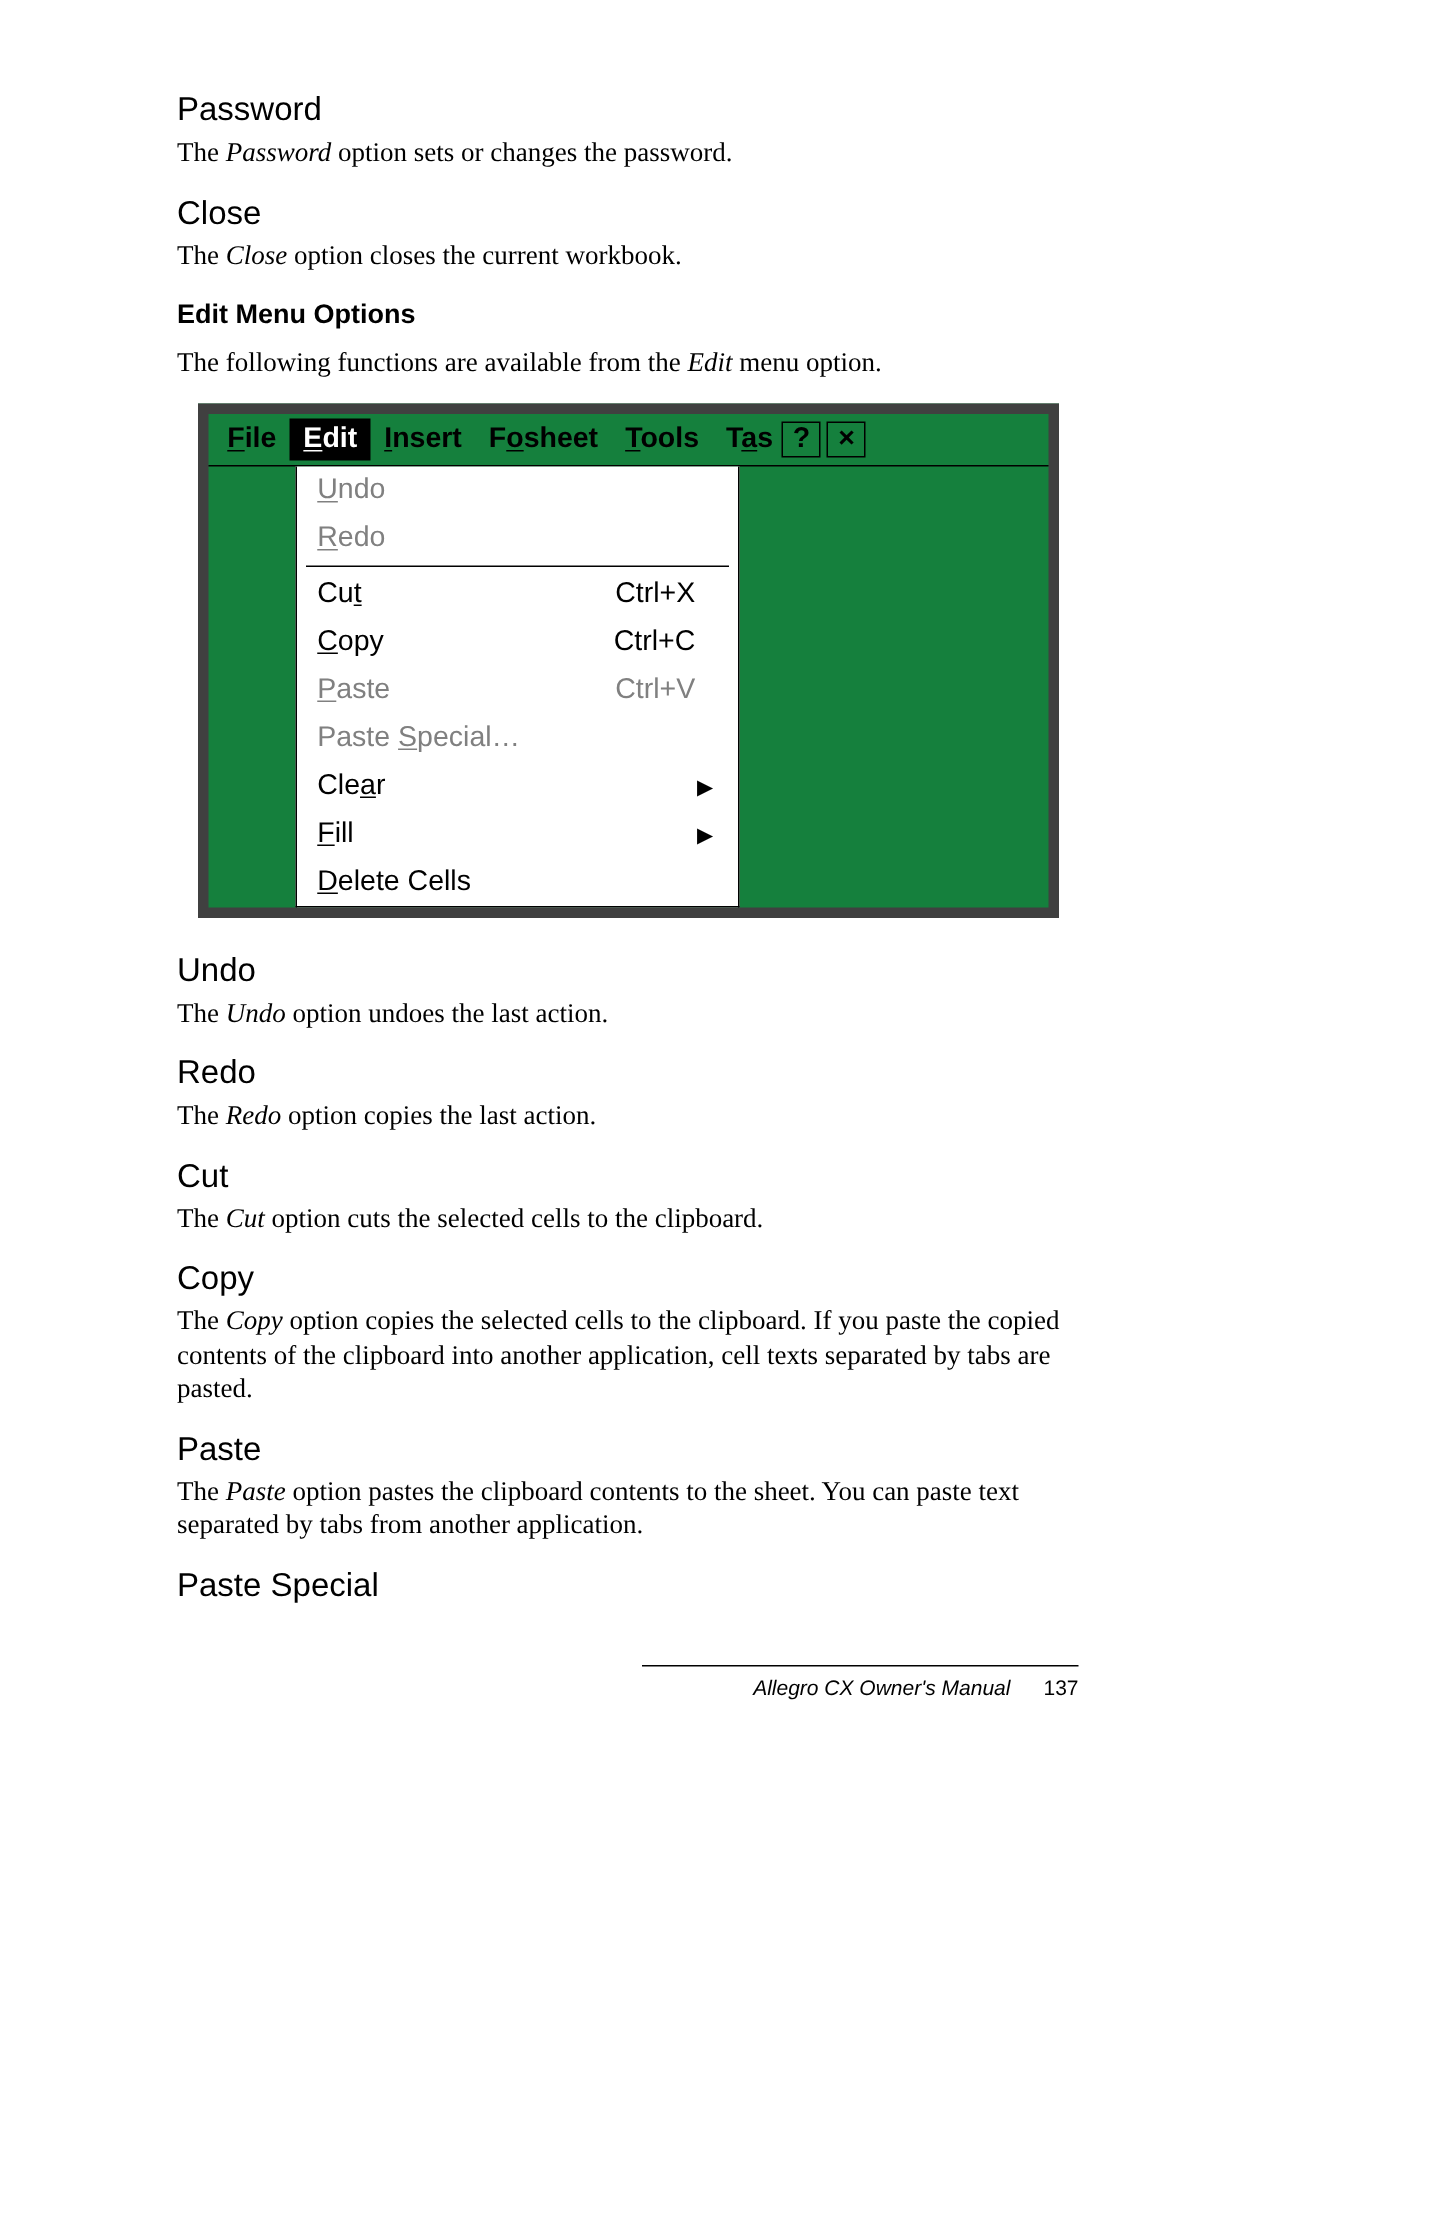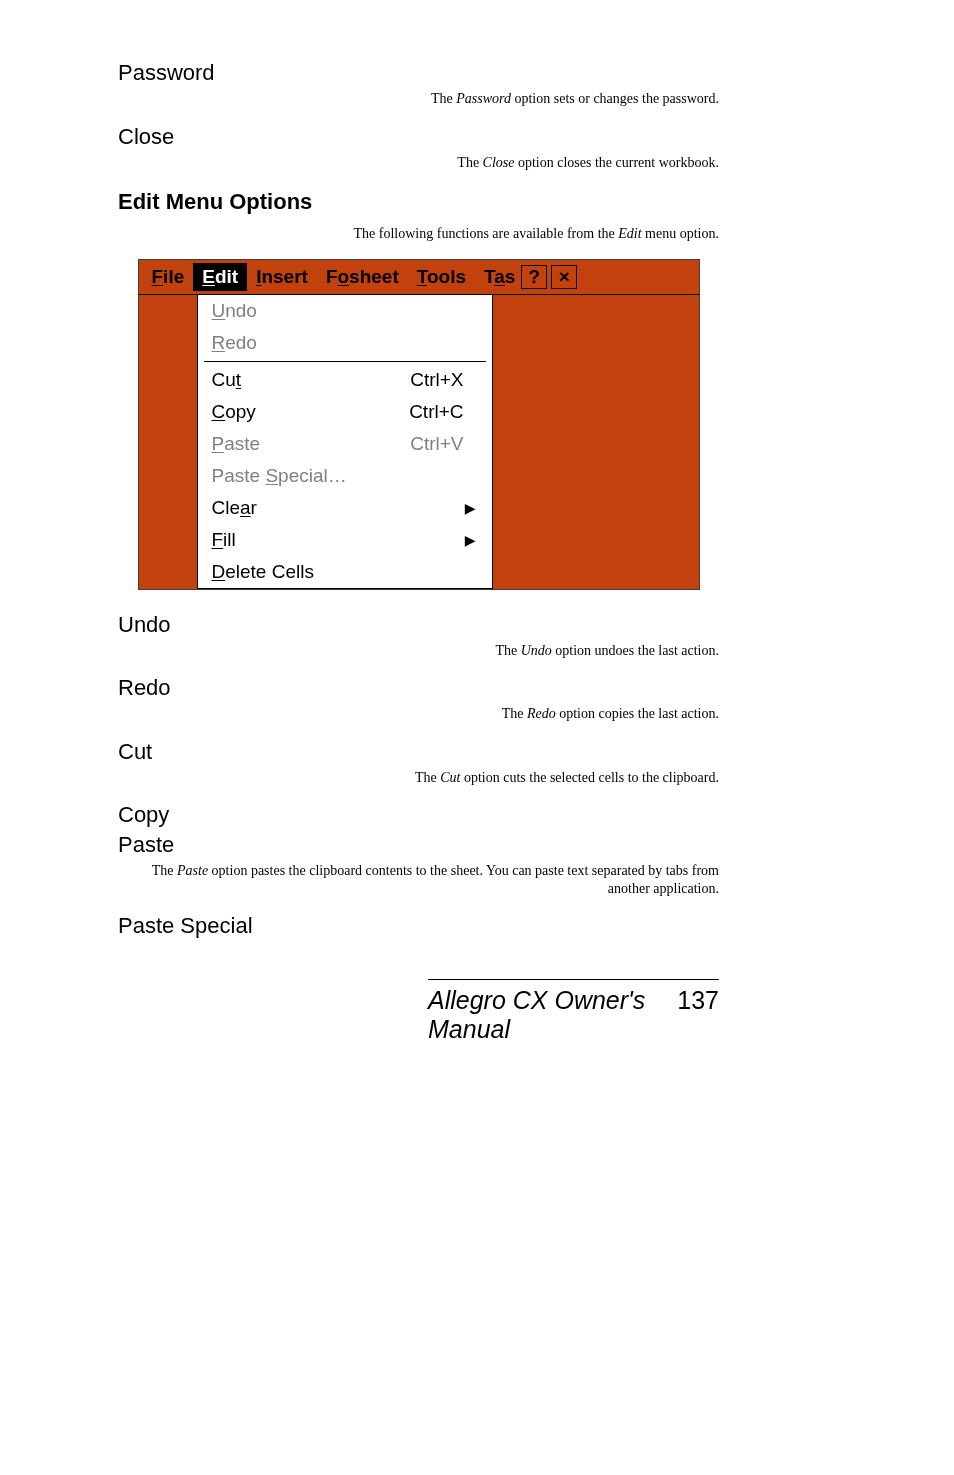--- a/index.html
+++ b/index.html
@@ -15,40 +15,39 @@
     box-sizing: border-box;
     width: 837px;
   }
   .section-heading {
     font-family: Arial, Helvetica, sans-serif;
     font-size: 22px;
     margin: 0 0 4px 0;
   }
   .bold-heading {
     font-family: Arial, Helvetica, sans-serif;
-    font-size: 22px;
+    font-size: 18px;
     font-weight: bold;
     margin: 18px 0 10px 0;
   }
   .body-text {
     font-family: 'Book Antiqua', Palatino, Georgia, serif;
-    font-size: 14px;
+    font-size: 18px;
     line-height: 1.25;
     margin: 0 0 16px 0;
-    text-align: right;
   }
   .italic { font-style: italic; }
   .menu-screenshot {
     margin: 15px auto 22px auto;
     width: 560px;
     font-family: Tahoma, Arial, sans-serif;
     font-size: 19px;
     color: #000;
-    border: 1px solid #404040;
-    background: #c2410c;
+    border: 7px solid #404040;
+    background: #15803d;
     position: relative;
   }
   .menubar {
     display: flex;
     align-items: center;
     height: 34px;
     border-bottom: 1px solid #000;
     padding: 0 4px;
     gap: 0;
   }
@@ -111,21 +110,21 @@
     padding-right: 6px;
   }
   .footer {
     border-top: 1px solid #000;
     margin: 40px 0 0 310px;
     padding-top: 6px;
     display: flex;
     justify-content: flex-end;
     gap: 22px;
     font-family: Arial, Helvetica, sans-serif;
-    font-size: 25px;
+    font-size: 14px;
     font-style: italic;
   }
   .footer .pnum {
     font-style: normal;
   }
 </style>
 </head>
 <body>
 
 <div class="page">
@@ -207,20 +206,23 @@
   <p class="body-text">
     <span>The </span><span class="italic">Redo</span><span> option copies the last action.</span>
   </p>
 
   <div class="section-heading">Cut</div>
   <p class="body-text">
     <span>The </span><span class="italic">Cut</span><span> option cuts the selected cells to the clipboard.</span>
   </p>
 
   <div class="section-heading">Copy</div>
+  <p class="body-text">
+    <span>The </span><span class="italic">Copy</span><span> option copies the selected cells to the clipboard. If you paste the copied contents of the clipboard into another application, cell texts separated by tabs are pasted.</span>
+  </p>
 
   <div class="section-heading">Paste</div>
   <p class="body-text">
     <span>The </span><span class="italic">Paste</span><span> option pastes the clipboard contents to the sheet. You can paste text separated by tabs from another application.</span>
   </p>
 
   <div class="section-heading">Paste Special</div>
 
   <div class="footer">
     <span>Allegro CX Owner's Manual</span>

